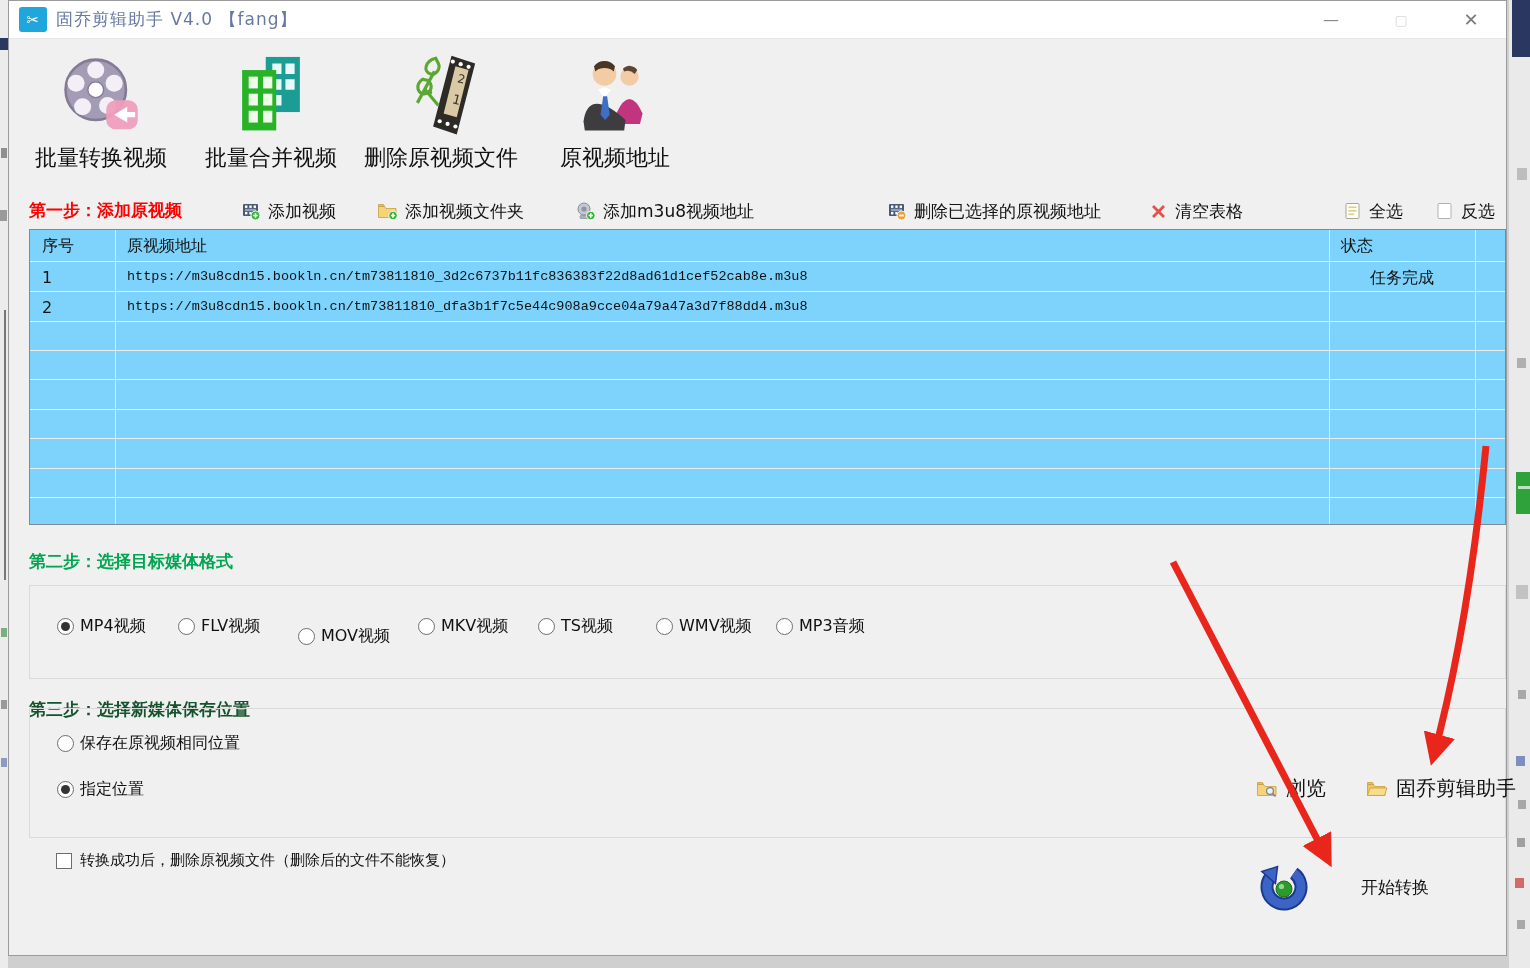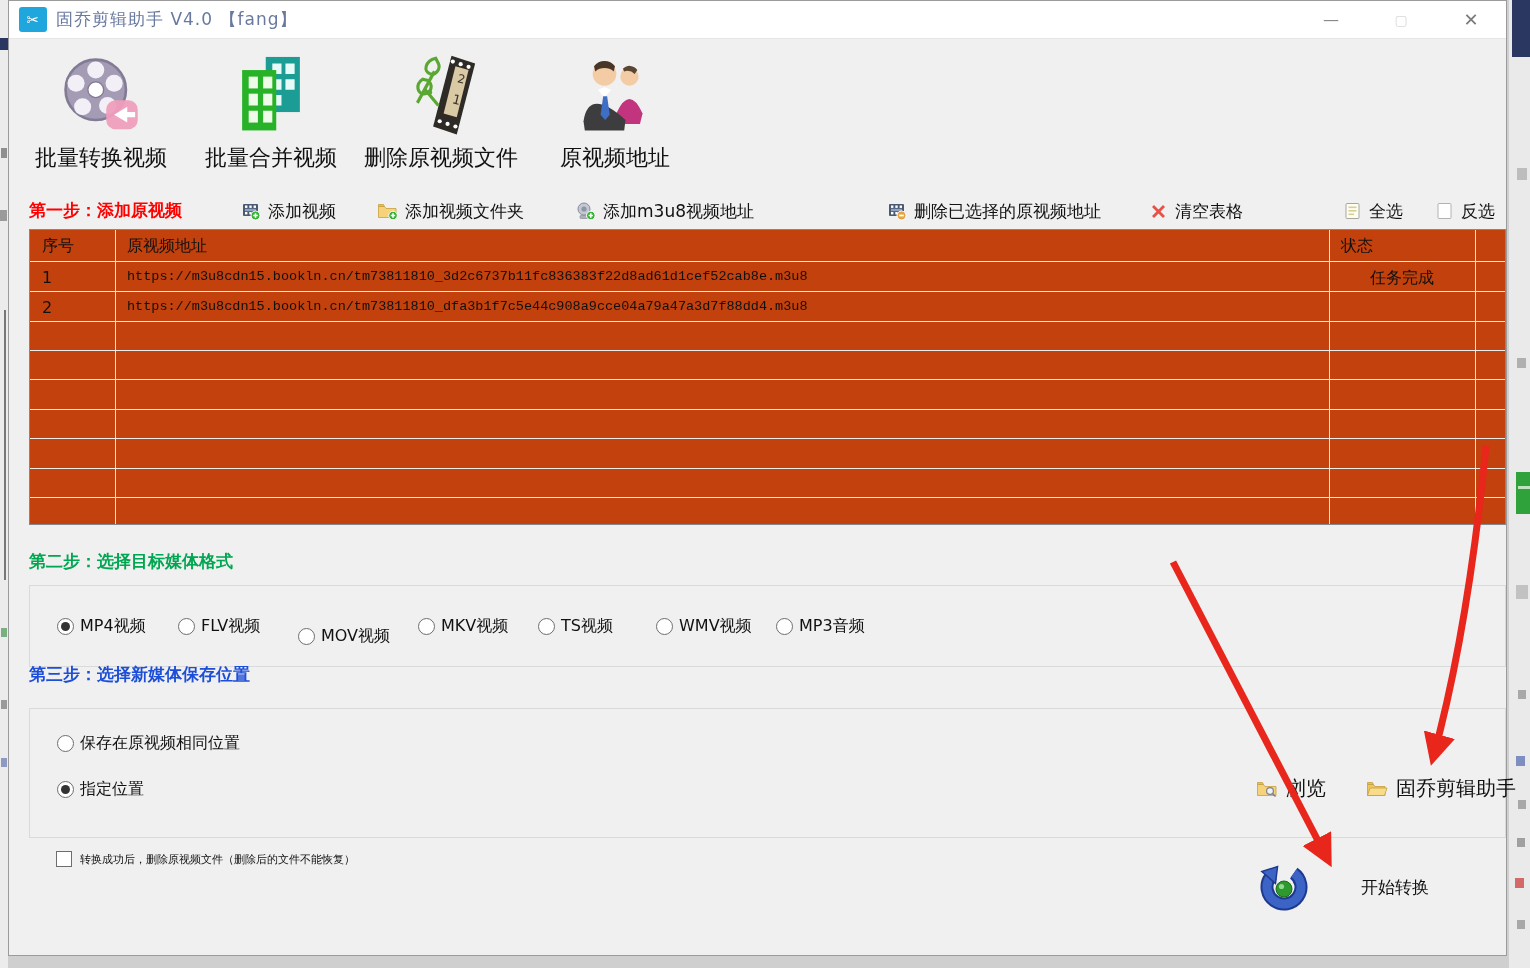--- a/index.html
+++ b/index.html
@@ -33,40 +33,40 @@
   .toolbar-item .big-icon{height:92px;display:flex;align-items:center;justify-content:center;}
   .toolbar-item .tlabel{font-size:22px;color:#111;margin-top:2px;}
 
   
   .step-label{position:absolute;font-size:17px;font-weight:700;white-space:nowrap;}
   .s1-btn{position:absolute;top:197px;height:26px;display:flex;align-items:center;gap:7px;
     font-size:17px;color:#111;cursor:default;white-space:nowrap;}
   .s1-btn svg{flex:0 0 auto;}
 
   
-  .url-table{position:absolute;left:20px;top:228px;width:1477px;height:296px;background:#c2410c;
+  .url-table{position:absolute;left:20px;top:228px;width:1477px;height:296px;background:#7dd3fc;
     border:1px solid #83878f;box-sizing:border-box;}
   .vline{position:absolute;top:0;width:1px;height:100%;background:#e6e6e6;}
   .hline{position:absolute;left:0;width:100%;height:1px;background:#ececec;}
   .tcell{position:absolute;font-size:16px;color:#111;white-space:nowrap;}
   .turl{font-family:"Liberation Mono","DejaVu Sans Mono",monospace;font-size:13.5px;letter-spacing:0;}
 
   
   .groupbox{position:absolute;left:20px;width:1477px;border:1px solid #dadada;box-sizing:border-box;}
   .radio{position:absolute;display:flex;align-items:center;gap:6px;font-size:16px;color:#111;white-space:nowrap;cursor:default;}
   .rb{width:17px;height:17px;border-radius:50%;border:1px solid #6e6e6e;background:#fff;box-sizing:border-box;position:relative;flex:0 0 auto;}
   .rb.sel::after{content:"";position:absolute;left:3px;top:3px;width:9px;height:9px;border-radius:50%;background:#333;}
   .cb{width:16px;height:16px;border:1px solid #6e6e6e;background:#fff;box-sizing:border-box;flex:0 0 auto;}
 
   .path-input{position:absolute;left:140px;top:63px;width:1062px;height:30px;border:1px solid #777;
     box-sizing:border-box;font-family:"Liberation Mono","DejaVu Sans Mono",monospace;font-size:15px;
     padding:0 6px;color:#111;background:#fff;}
   .mini-btn{position:absolute;display:flex;align-items:center;gap:8px;font-size:20px;color:#111;white-space:nowrap;cursor:default;}
 
-  .footer-check{position:absolute;left:47px;top:850px;display:flex;align-items:center;gap:8px;font-size:11px;color:#111;}
+  .footer-check{position:absolute;left:47px;top:850px;display:flex;align-items:center;gap:8px;font-size:15px;color:#111;}
   .convert-wrap{position:absolute;left:1246px;top:855px;width:58px;height:58px;}
   .start-label{position:absolute;left:1352px;top:875px;font-size:17px;color:#111;white-space:nowrap;cursor:default;}
 
   .annotations{position:absolute;left:0;top:0;width:1530px;height:968px;pointer-events:none;z-index:40;}
 </style>
 </head>
 <body>
 
 <div class="screen">
 
@@ -286,21 +286,21 @@
         <div class="tcell" style="left:1299px;top:38px;width:146px;text-align:center;">任务完成</div>
       </div>
       <div>
         <div class="tcell" style="left:12px;top:68px;">2</div>
         <div class="tcell turl" style="left:97px;top:69px;">https://m3u8cdn15.bookln.cn/tm73811810_dfa3b1f7c5e44c908a9cce04a79a47a3d7f88dd4.m3u8</div>
         <div class="tcell" style="left:1299px;top:68px;width:146px;text-align:center;"></div>
       </div>
     </div>
 
     <div class="step-label" style="left:20px;top:549px;color:#00a651;">第二步：选择目标媒体格式</div>
-    <div class="groupbox" style="top:584px;height:82px;">
+    <div class="groupbox" style="top:584px;height:94px;">
       <label class="radio" style="left:27px;top:30px;">
         <span class="rb sel"></span>
         <span>MP4视频</span>
       </label>
       <label class="radio" style="left:148px;top:30px;">
         <span class="rb"></span>
         <span>FLV视频</span>
       </label>
       <label class="radio" style="left:268px;top:40px;">
         <span class="rb"></span>
@@ -317,21 +317,21 @@
       <label class="radio" style="left:626px;top:30px;">
         <span class="rb"></span>
         <span>WMV视频</span>
       </label>
       <label class="radio" style="left:746px;top:30px;">
         <span class="rb"></span>
         <span>MP3音频</span>
       </label>
     </div>
 
-    <div class="step-label" style="left:20px;top:662px;color:#1d4ed8;">第三步：选择新媒体保存位置</div>
+    <div class="step-label" style="left:20px;top:697px;color:#14532d;">第三步：选择新媒体保存位置</div>
     <div class="groupbox" style="top:707px;height:130px;padding-left:28px;">
       <label class="radio" style="left:27px;top:24px;">
         <span class="rb"></span>
         <span>保存在原视频相同位置</span>
       </label>
       <label class="radio" style="left:27px;top:70px;">
         <span class="rb sel"></span>
         <span>指定位置</span>
       </label>
       <div class="mini-btn" style="left:1226px;top:66px;">

